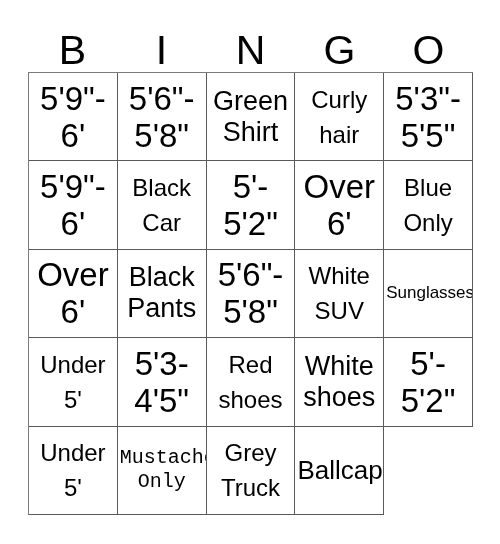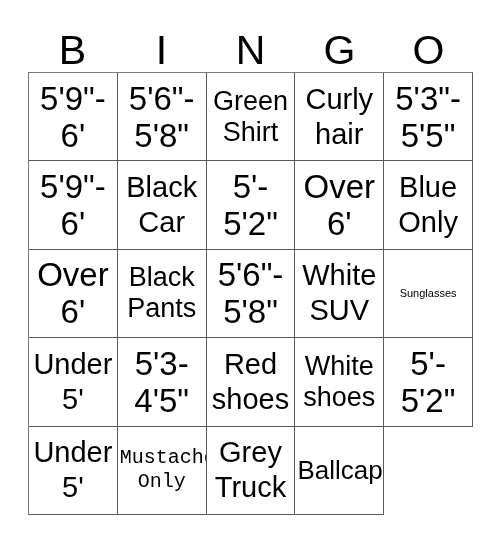--- a/index.html
+++ b/index.html
@@ -75,25 +75,25 @@
   .cell-text {
     display: block;
     width: 100%;
     text-align: center;
     color: #000000;
     white-space: pre-line;
   }
 
   
   .fs-xl  { font-size: 33px; line-height: 37px; }
-  .fs-lg  { font-size: 29px; line-height: 35px; }
+  .fs-lg  { font-size: 24px; line-height: 35px; }
   .fs-md  { font-size: 27px; line-height: 31px; }
   .fs-sm  { font-size: 26px; line-height: 30px; }
   .fs-xs  { font-size: 20px; line-height: 24px; font-family: Liberation Mono, monospace; }
-  .fs-xxs { font-size: 11px; line-height: 18px; }
+  .fs-xxs { font-size: 17px; line-height: 18px; }
 </style>
 </head>
 <body>
 
 <div id="bingo-card">
 
   <div class="header-row">
     <div class="header-cell">B</div>
     <div class="header-cell">I</div>
     <div class="header-cell">N</div>

